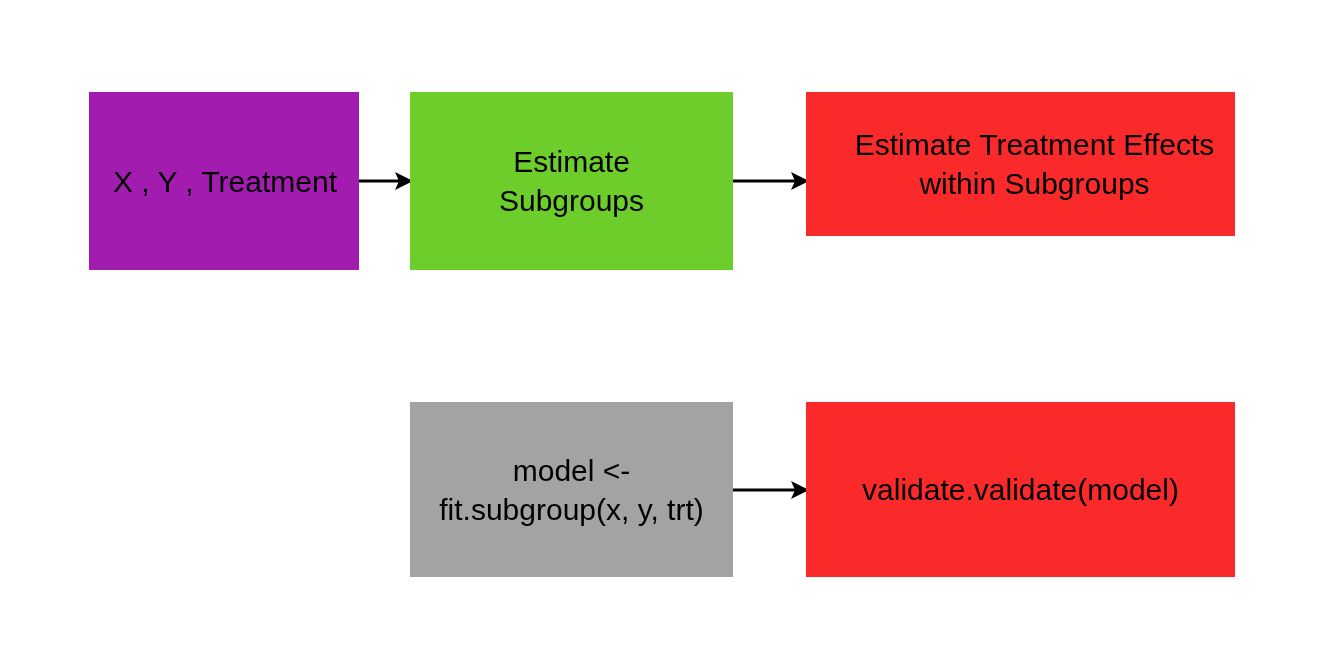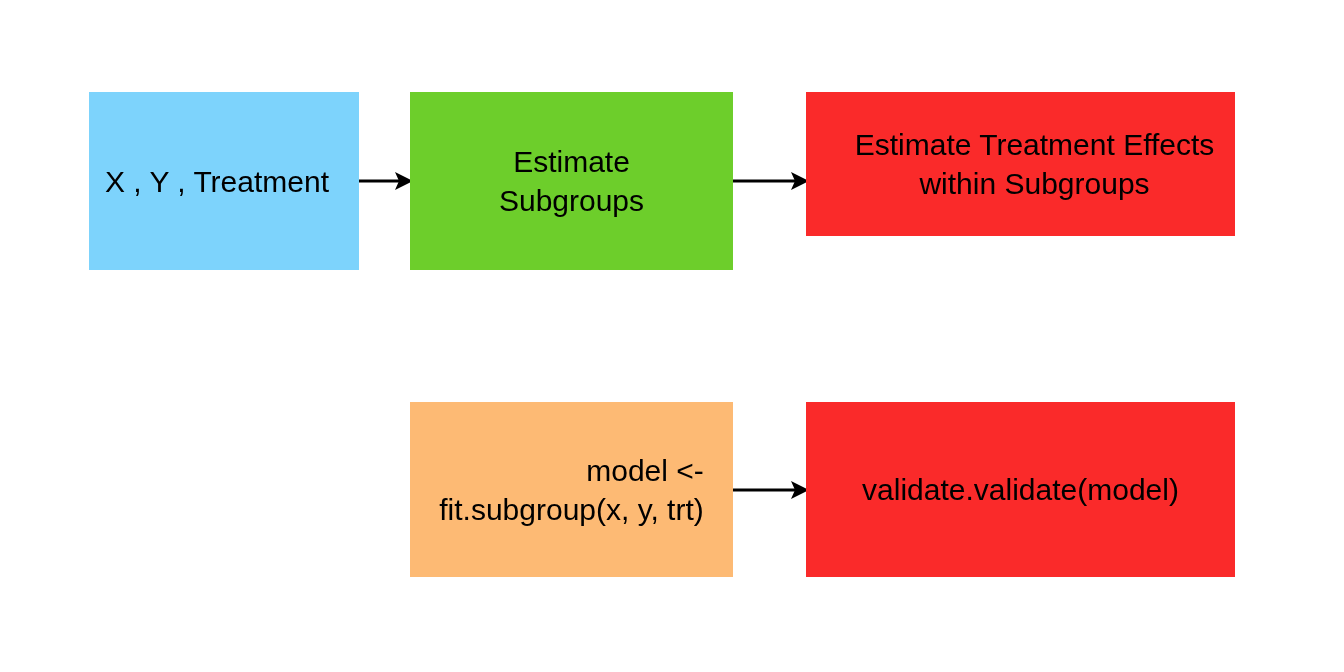--- a/index.html
+++ b/index.html
@@ -34,23 +34,23 @@
     white-space: pre-line;
     letter-spacing: 0px;
   }
 
   
   #node-data {
     left: 89px;
     top: 92px;
     width: 270px;
     height: 178px;
-    background: #7dd3fc;
+    background: #a21caf;
     justify-content: flex-start;
-    padding-left: 16px;
+    padding-left: 24px;
   }
   #node-estimate-subgroups {
     left: 410px;
     top: 92px;
     width: 323px;
     height: 178px;
     background: #6DCE2B;
   }
   #node-estimate-effects {
     left: 806px;
@@ -60,22 +60,21 @@
     background: #FA2A2A;
     padding-left: 36px;
   }
 
   
   #node-fit-subgroup {
     left: 410px;
     top: 402px;
     width: 323px;
     height: 175px;
-    background: #fdba74;
-    text-align: right;
+    background: #a3a3a3;
   }
   #node-validate-subgroup {
     left: 806px;
     top: 402px;
     width: 429px;
     height: 175px;
     background: #FA2A2A;
   }
 
   

